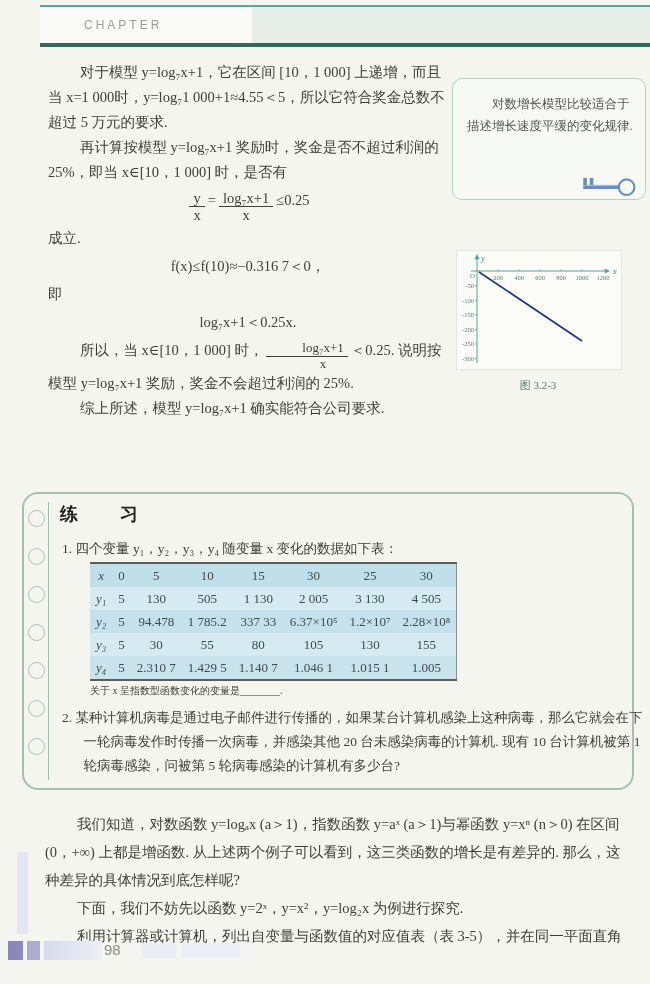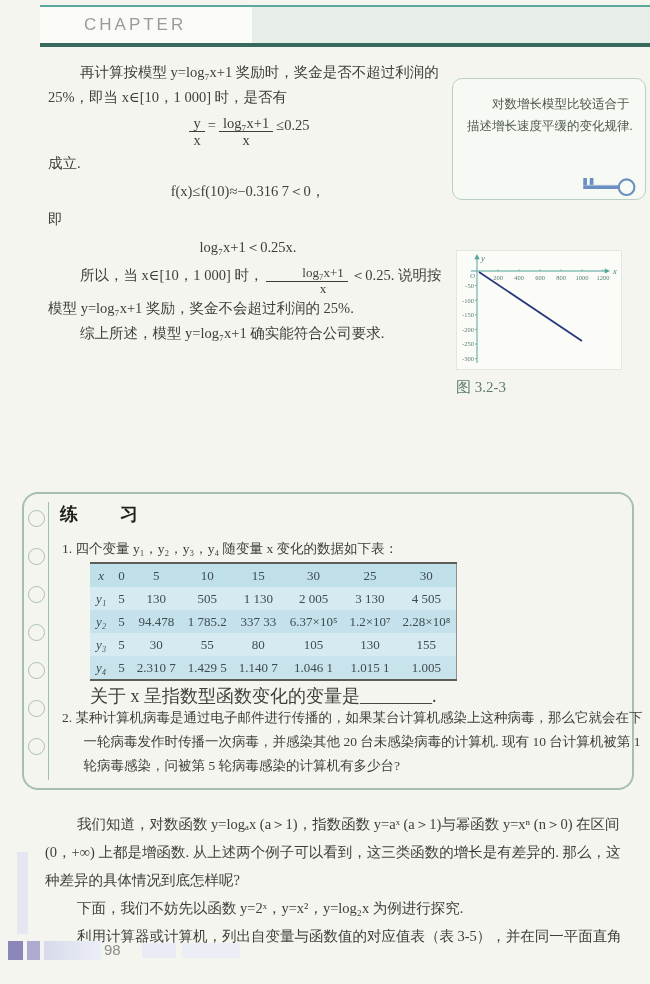--- a/index.html
+++ b/index.html
@@ -4,21 +4,21 @@
 <style>
   html,body{margin:0;padding:0;background:#cfcfca;}
   .page{position:relative;width:650px;height:984px;background:#f5f5ef;overflow:hidden;
         font-family:"Liberation Serif","DejaVu Serif",serif;color:#3e3f39;}
 
   
   .header{position:absolute;left:40px;top:5px;right:0;height:42px;background:#e7eee7;
           border-top:2px solid #5aa79b;border-bottom:4px solid #38695d;box-sizing:border-box;}
   .chapter-box{position:absolute;left:0;top:0;bottom:0;width:212px;background:#fafaf7;
                display:flex;align-items:center;padding-left:44px;box-sizing:border-box;}
-  .chapter-label{font-family:"Liberation Sans",sans-serif;font-size:17px;letter-spacing:3px;color:#999b9c;}
+  .chapter-label{font-family:"Liberation Sans",sans-serif;font-size:12px;letter-spacing:3px;color:#999b9c;}
   .book-title{position:absolute;left:235px;right:8px;top:0;bottom:0;display:flex;align-items:center;
               justify-content:center;font-style:italic;font-weight:bold;font-size:13.5px;color:#48524a;}
 
   
   .main-col{position:absolute;left:48px;top:60px;width:400px;font-size:14.5px;line-height:25px;}
   .body-par{margin:0;text-indent:2.2em;}
   .noindent{text-indent:0;}
   .formula-line{margin:3px 0;text-align:center;text-indent:0;}
   .frac{display:inline-block;vertical-align:-1.05em;text-align:center;line-height:1.12;margin:0 3px;}
   .frac .num{display:block;border-bottom:1px solid #3e3f39;padding:0 4px;}
@@ -28,42 +28,42 @@
   
   .note-box{position:absolute;left:452px;top:78px;width:194px;height:122px;border:1.5px solid #b9cfc3;
             border-radius:10px;background:#f7faf4;box-sizing:border-box;padding:14px 12px 0 14px;
             font-size:12.5px;line-height:22px;color:#4e574e;}
   .note-text{text-indent:2em;margin:0;}
   .key-icon{position:absolute;right:6px;bottom:-6px;}
 
   
   .figure-box{position:absolute;left:456px;top:250px;width:164px;height:118px;background:#fbfcf8;
               border:1px solid #e2e8e1;}
-  .figure-caption{position:absolute;left:456px;top:378px;width:164px;
-                  font-size:15px;color:#5d7a6e;}
+  .figure-caption{position:absolute;left:456px;top:378px;width:164px;text-align:center;
+                  font-size:11px;color:#5d7a6e;}
 
   
   .exercise-box{position:absolute;left:22px;top:492px;width:612px;height:298px;
                 border:2px solid #a6bfb2;border-radius:16px;box-sizing:border-box;}
   .binding-ring{position:absolute;width:15px;height:15px;border:1.6px solid #a9c1b4;border-radius:50%;
                 background:#f5f5ef;left:4px;}
   .exercise-rule{position:absolute;left:24px;top:8px;bottom:8px;width:1px;background:#a3bcaf;}
   .exercise-heading{position:absolute;left:36px;top:8px;font-size:18px;font-weight:bold;
                     letter-spacing:12px;color:#1f201d;}
   .q1-intro{position:absolute;left:38px;top:46px;font-size:13.5px;}
   .ex-table{position:absolute;left:66px;top:68px;border-collapse:collapse;font-size:13px;color:#3e4c4f;
             border-top:2px solid #5d5d58;border-bottom:2px solid #5d5d58;border-right:1px solid #90908a;}
   .ex-table th,.ex-table td{padding:1px 6px;text-align:center;font-weight:normal;height:21px;}
   .ex-table .rowlab{font-style:italic;}
   .trx {background:#bfdfe9;}
   .tr1 {background:#d6eaf1;}
   .tr2 {background:#c5e1eb;border-radius:8px;}
   .tr3 {background:#d6eaf1;padding-left:37px;}
   .tr4 {background:#c9e3ed;}
-  .q1-question{position:absolute;left:66px;top:190px;font-size:18px;}
+  .q1-question{position:absolute;left:66px;top:190px;font-size:10px;}
   .q2{position:absolute;left:38px;top:212px;width:562px;font-size:13.5px;line-height:24px;
       padding-left:1.6em;text-indent:-1.6em;margin:0;}
 
   
   .bottom-col{position:absolute;left:45px;top:810px;width:584px;font-size:14.5px;line-height:28px;}
 
   
   .left-strip{position:absolute;left:17px;top:852px;width:11px;height:82px;background:#e4e7f1;}
   .fb1{position:absolute;left:8px;top:941px;width:15px;height:19px;background:#8b87ba;}
   .fb2{position:absolute;left:27px;top:941px;width:13px;height:19px;background:#aeabd1;}
@@ -79,20 +79,21 @@
 
 <div class="page">
 
   <div class="header">
     <div class="chapter-box">
       <span class="chapter-label">CHAPTER</span>
     </div>
   </div>
 
   <div class="main-col">
+    <p class="body-par">对于模型 y=log₇x+1，它在区间 [10，1 000] 上递增，而且当 x=1 000时，y=log₇1 000+1≈4.55＜5，所以它符合奖金总数不超过 5 万元的要求.</p>
     <p class="body-par">再计算按模型 y=log₇x+1 奖励时，奖金是否不超过利润的 25%，即当 x∈[10，1 000] 时，是否有</p>
 
     <div class="formula-line">
       <span class="frac">
         <span class="num">y</span>
         <span class="den">x</span>
       </span><span>=</span><span class="frac">
         <span class="num">log₇x+1</span>
         <span class="den">x</span>
       </span><span>≤0.25</span>

